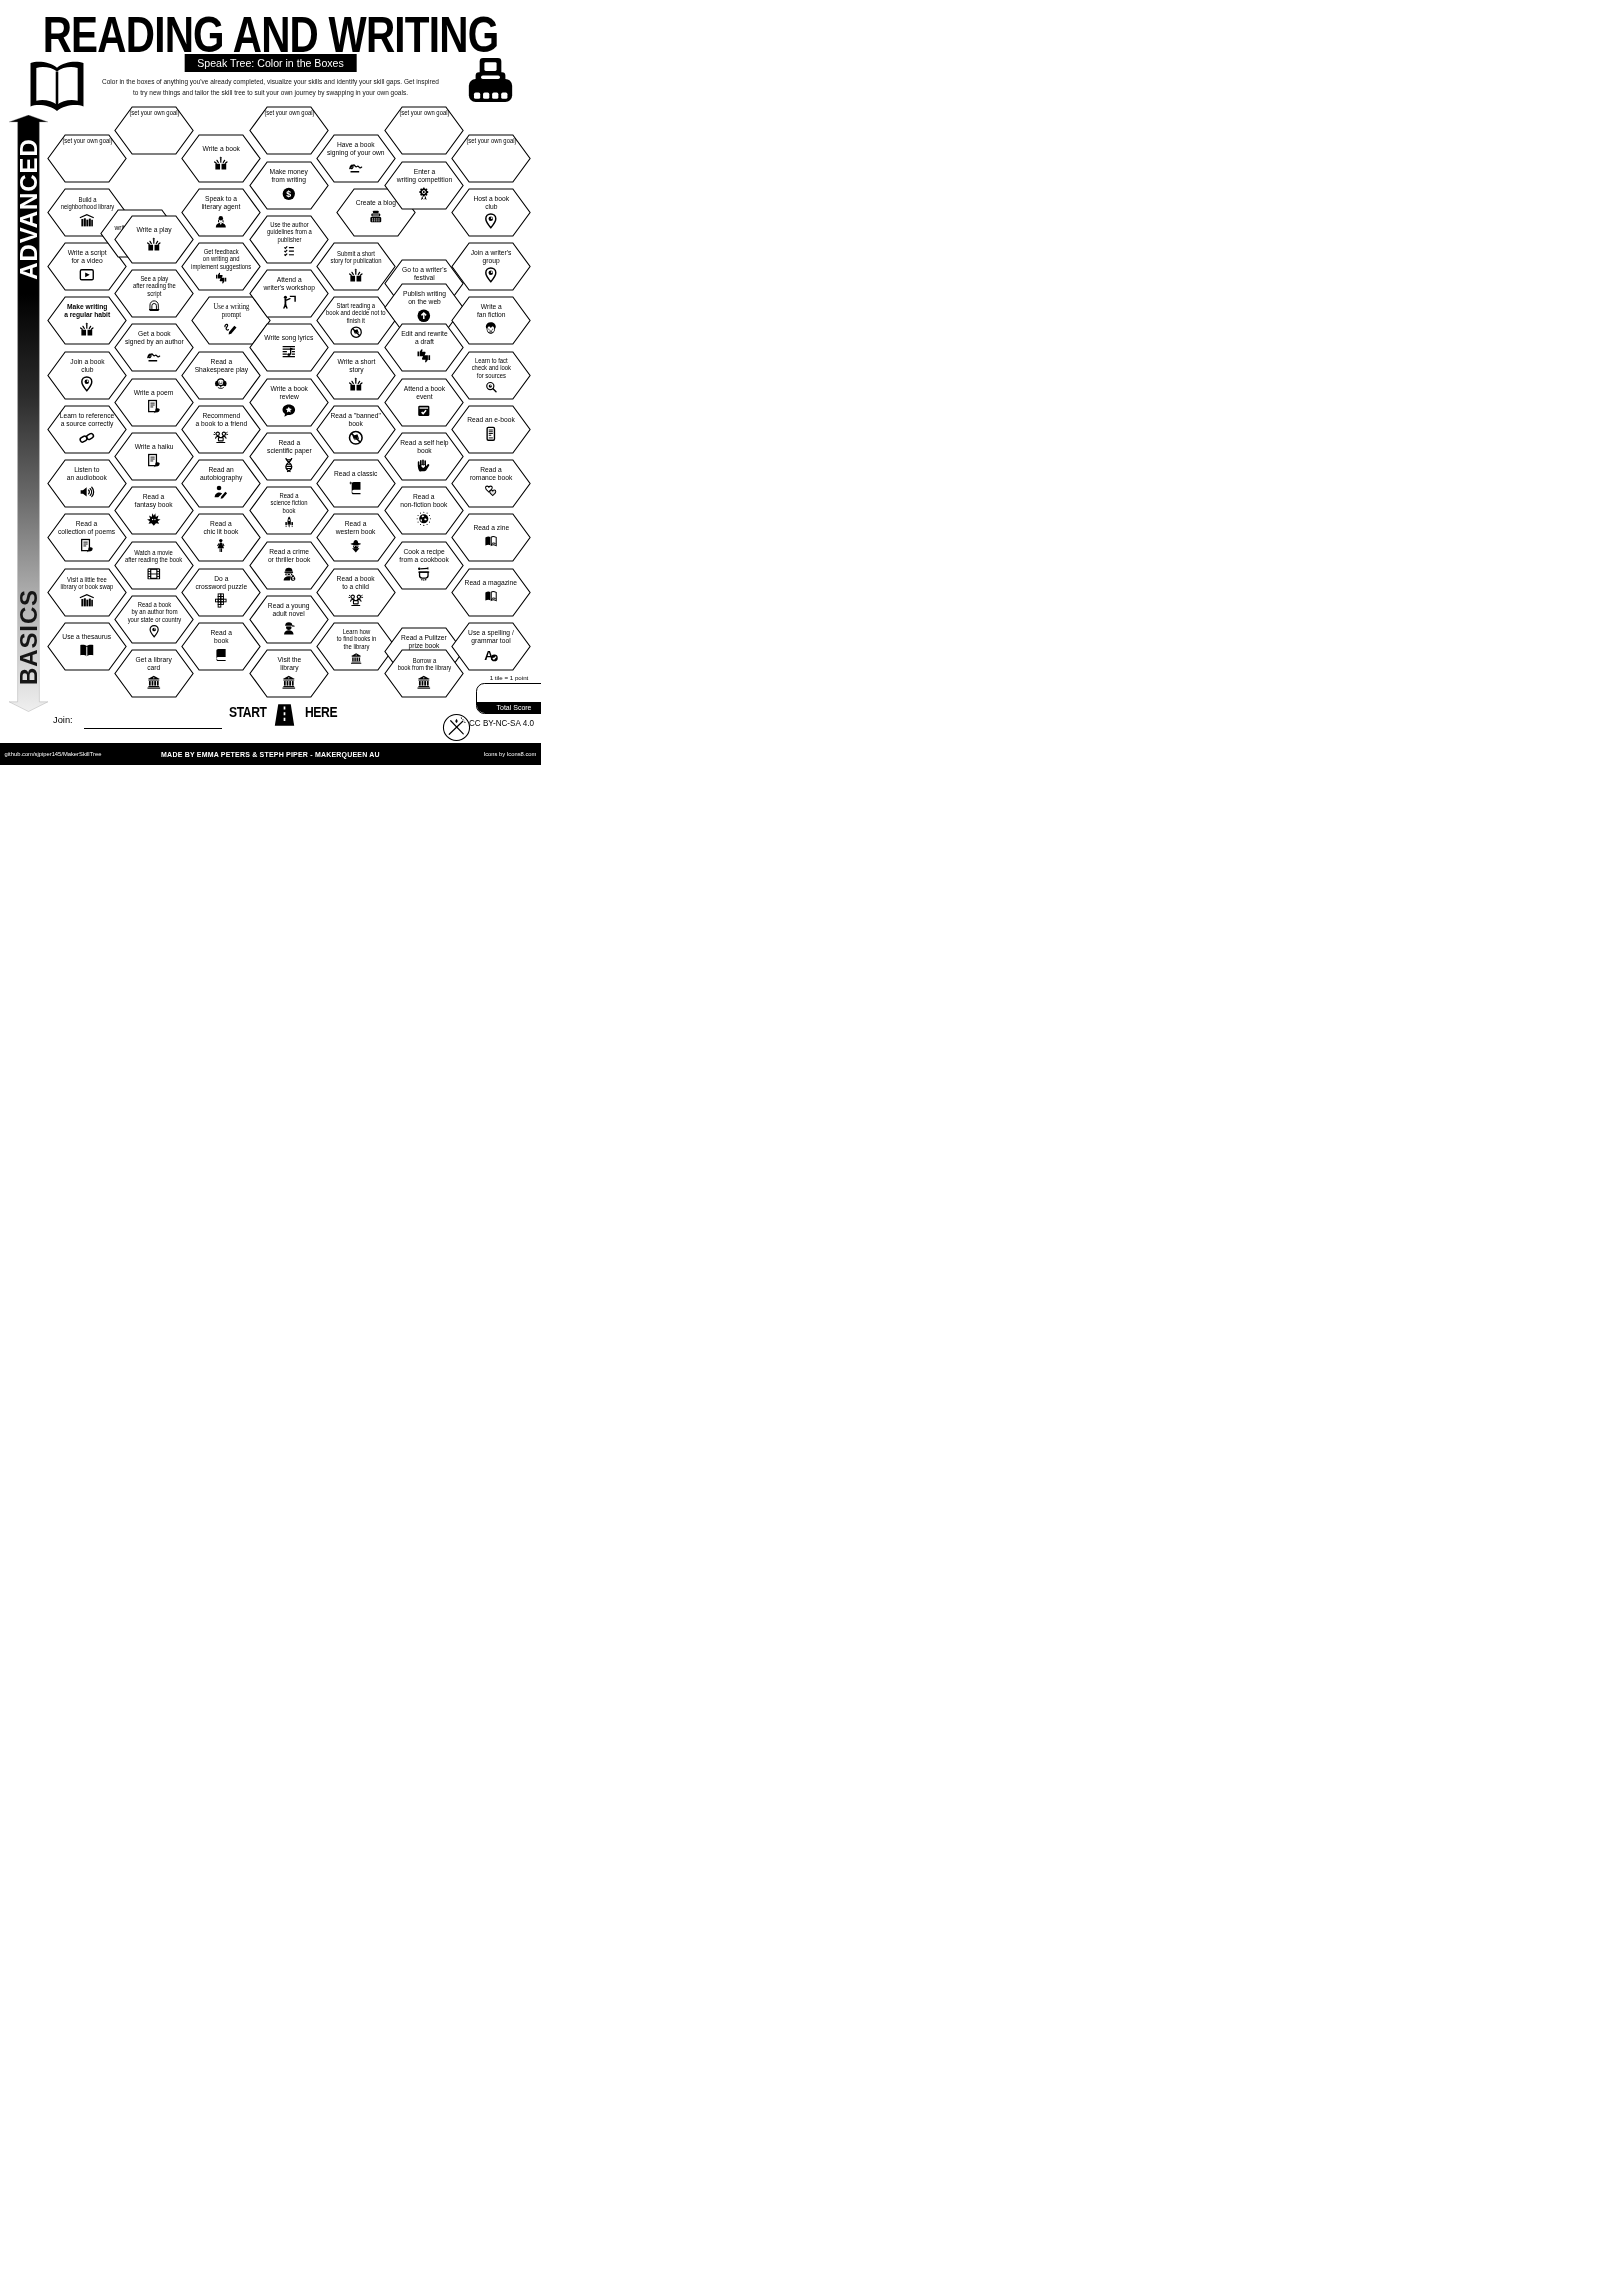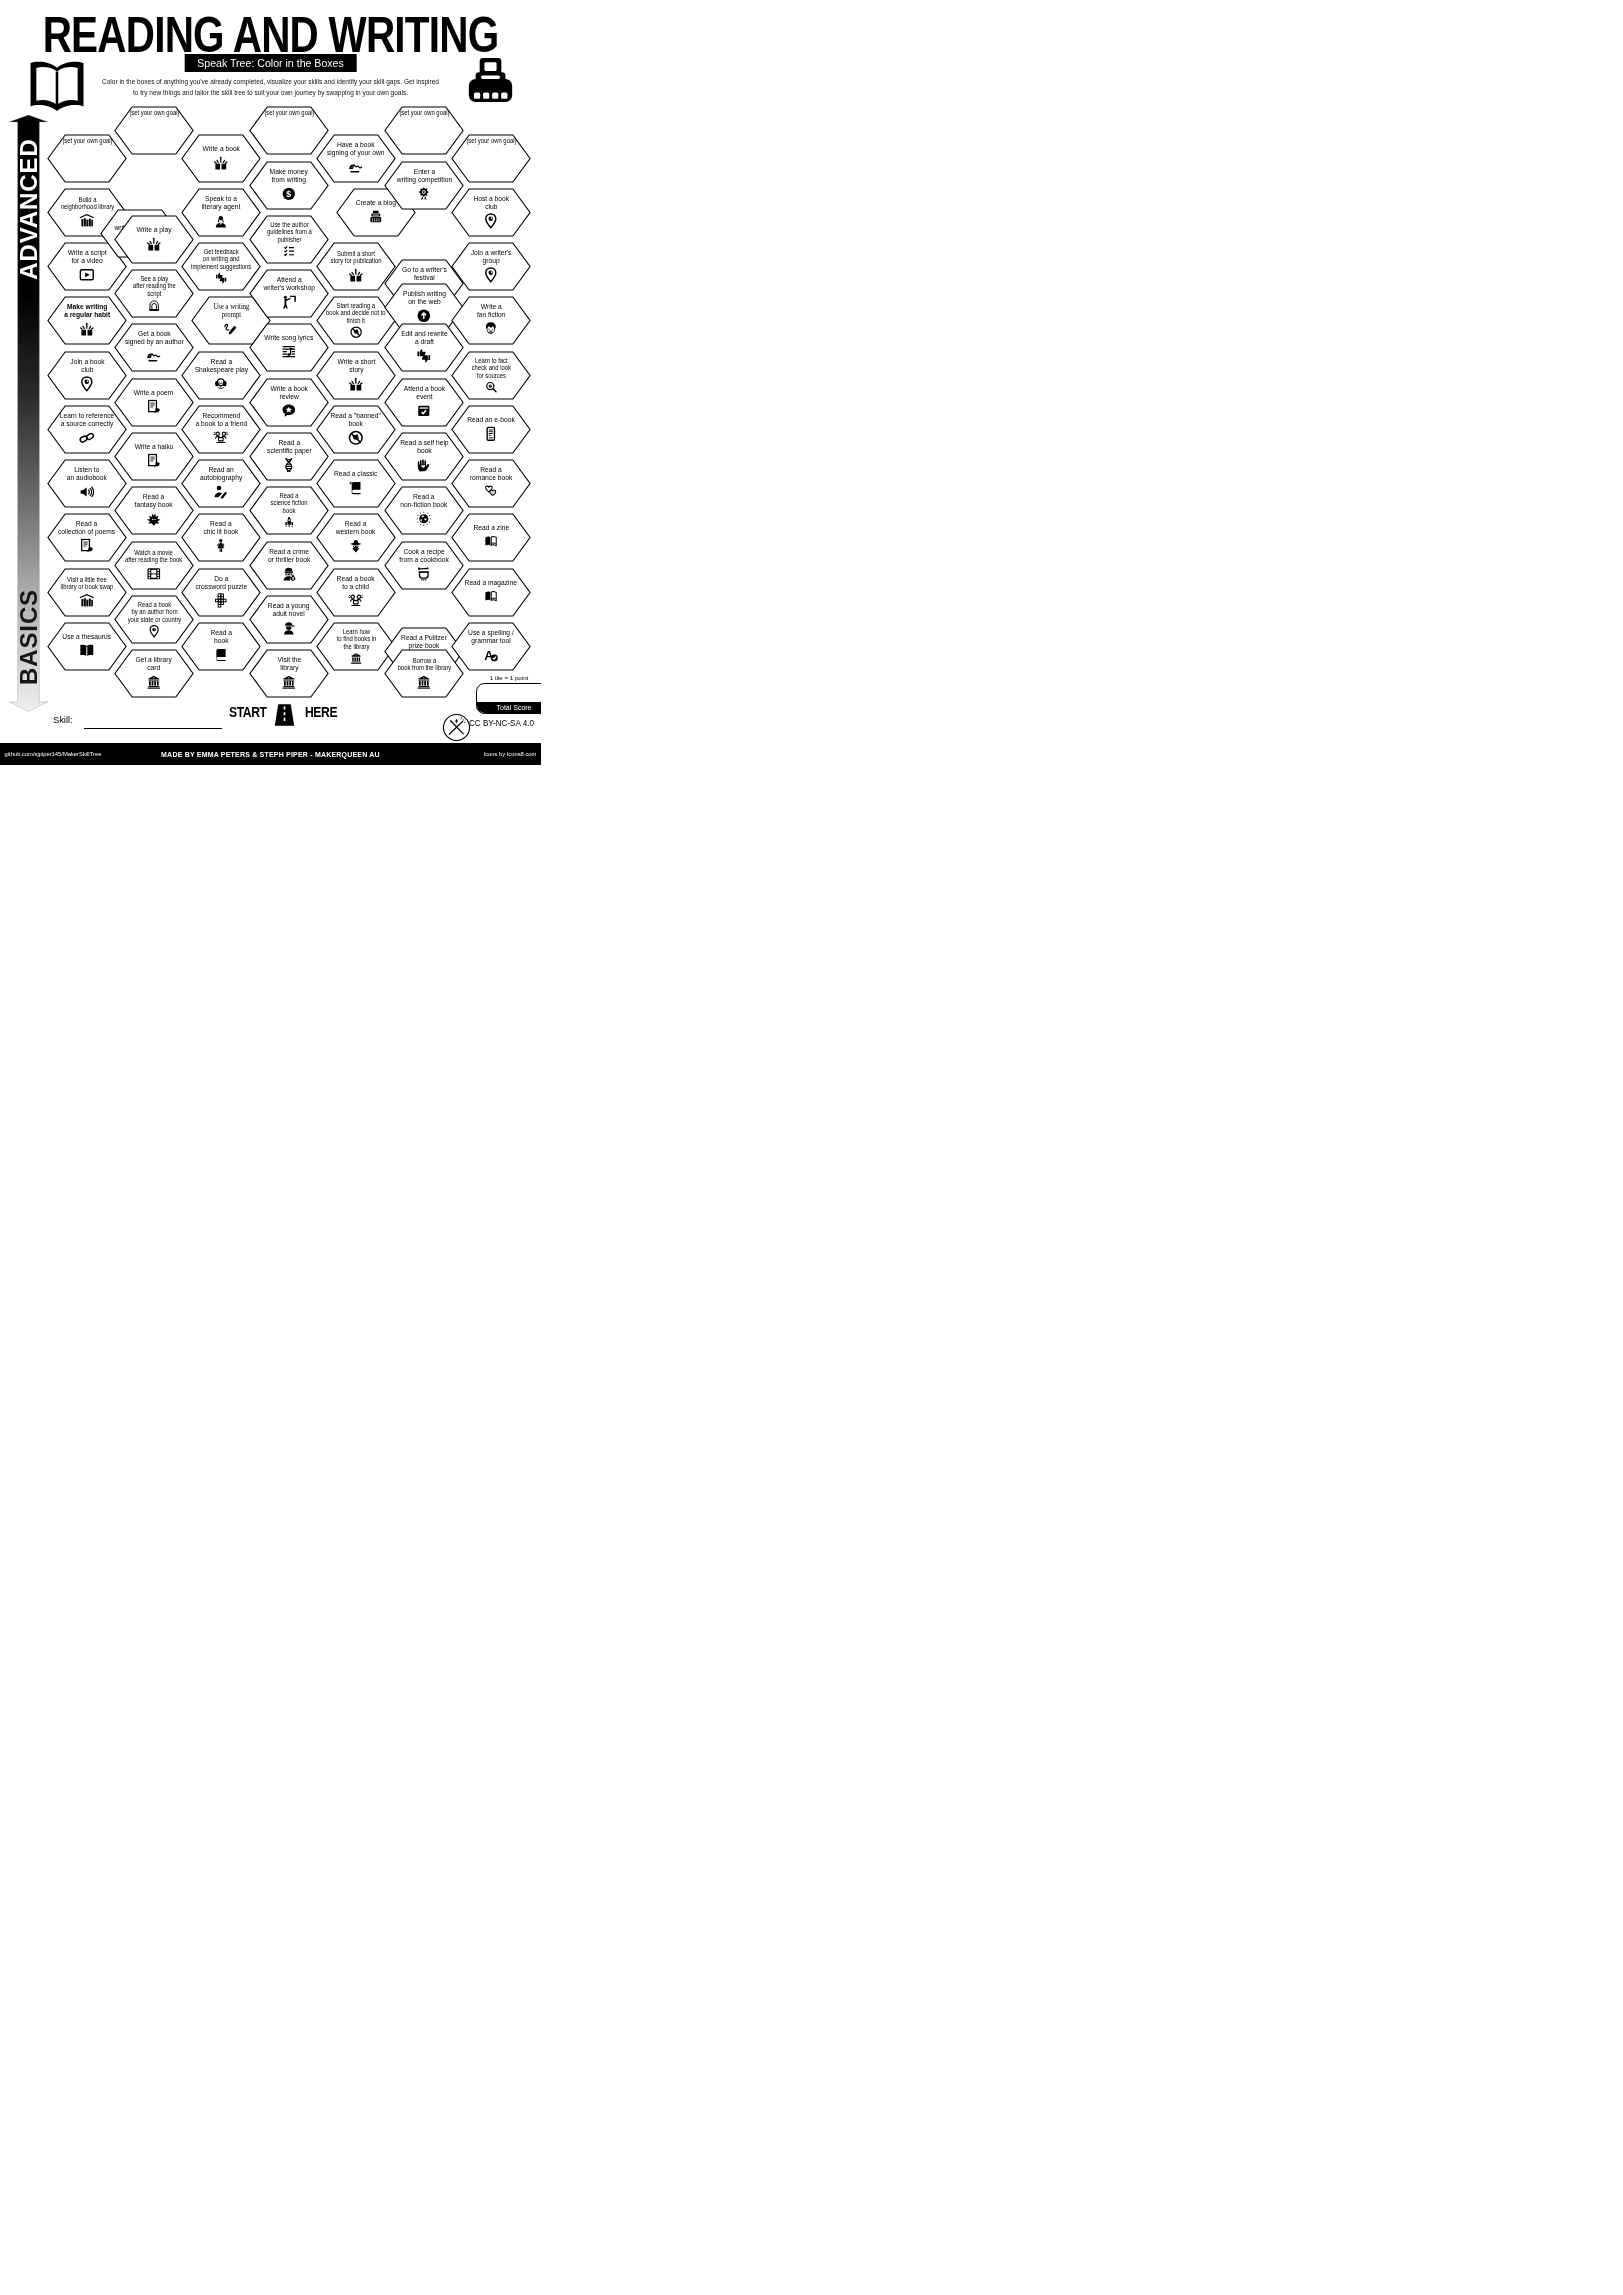--- a/index.html
+++ b/index.html
@@ -1463,21 +1463,21 @@
     </div>
   </div>
     </div>
 
   <div class="start-word">START</div>
   <svg class="road-svg" width="31" height="28" viewBox="0 0 68 60">
       <use href="#i-road"></use>
     </svg>
   <div class="here-word">HERE</div>
 
-  <div class="name-row">Skill:</div>
+  <div class="name-row">Join:</div>
   <div class="name-line"></div>
 
   <div class="tile-note">1 tile = 1 point</div>
   <div class="score-box">
     <div class="score-bar">Total Score</div>
   </div>
 
   <svg class="cc-logo" width="29" height="29" viewBox="0 0 62 62">
       <use href="#i-cc-logo"></use>
     </svg>

